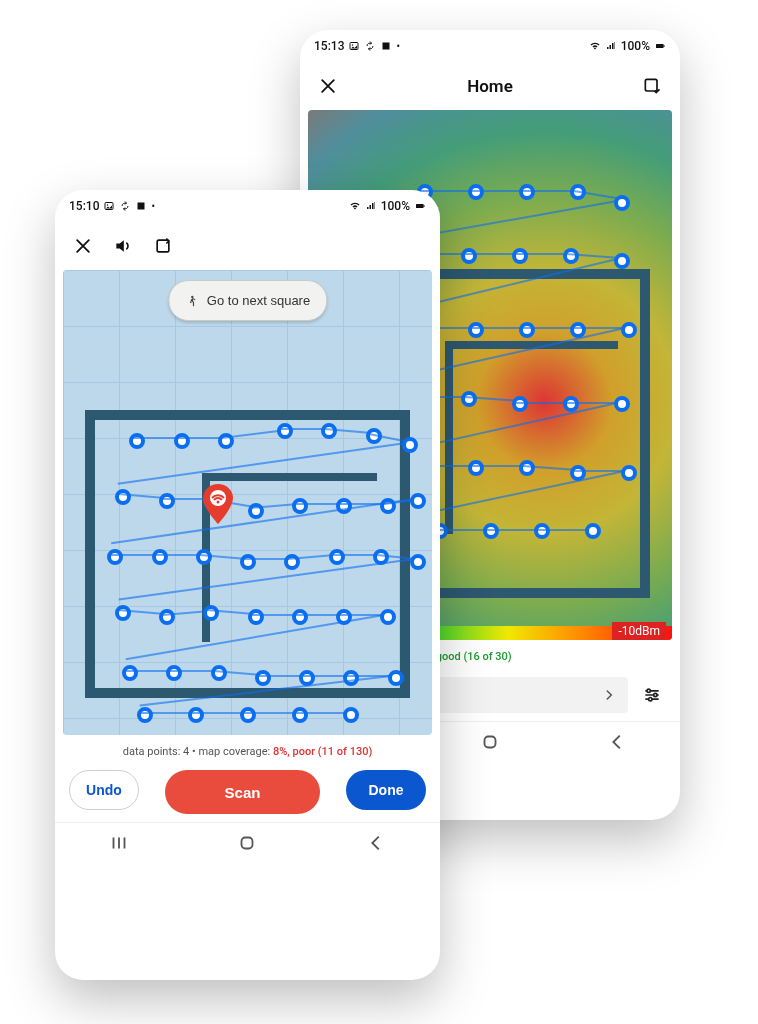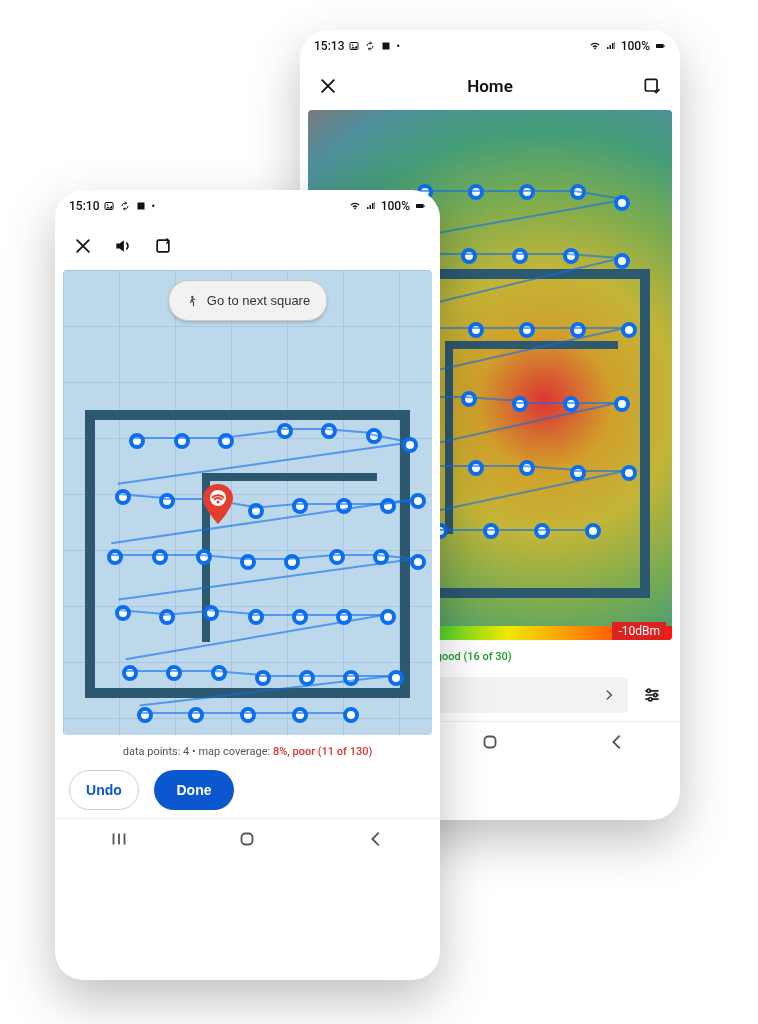--- a/index.html
+++ b/index.html
@@ -102,21 +102,21 @@
 .marker-badge {
   position: absolute; left: 27%; top: 34%; background: #ffcf3d; border: 1px solid #a87a00;
   font-size: 10px; padding: 0 4px; border-radius: 2px; color: #333;
 }
 .stats-row {
   font-size: 11px; color: #555; padding: 10px 14px 6px; text-align: center;
 }
 .stats-row .pct-bad { color: #d33; font-weight: 500; }
 .stats-row .pct-good { color: #1a9d2e; font-weight: 500; }
 .action-row {
-  display: flex; gap: 15px; padding: 6px 14px 8px; 
+  display: flex; gap: 26px; padding: 6px 14px 8px; 
 }
 .btn {
   border-radius: 22px; font-size: 14px; font-weight: 600; height: 40px;
   border: none; cursor: pointer; display: flex; align-items: center; justify-content: center;
 }
 .btn-undo { background:#fff; color:#0b57d0; border:1px solid #ccd; width:70px; }
 .btn-scan { background:#e94b3c; color:#fff; flex:1; height: 44px; font-size: 15px; }
 .btn-done { background:#0b57d0; color:#fff; width:80px; }
 .nav-bar {
   height: 44px; display:flex; justify-content:space-around; align-items:center;
@@ -480,20 +480,21 @@
     </button>
   </div>
 
   <div class="stats-row">
     <span>data points: 4 • map coverage:</span>
     <span class="pct-bad">8%, poor (11 of 130)</span>
   </div>
 
   <div class="action-row">
     <button class="btn btn-undo">Undo</button>
+    <button class="btn btn-scan">Scan</button>
     <button class="btn btn-done">Done</button>
   </div>
 
   <div class="nav-bar">
     <span><svg width="22" height="22" viewBox="0 0 24 24">
           <path d="M6 6v12M12 6v12M18 6v12" stroke="#555" stroke-width="2"></path>
         </svg></span>
     <span><svg width="22" height="22" viewBox="0 0 24 24">
           <rect x="6" y="6" width="12" height="12" rx="4" fill="none" stroke="#555" stroke-width="2"></rect>
         </svg></span>

